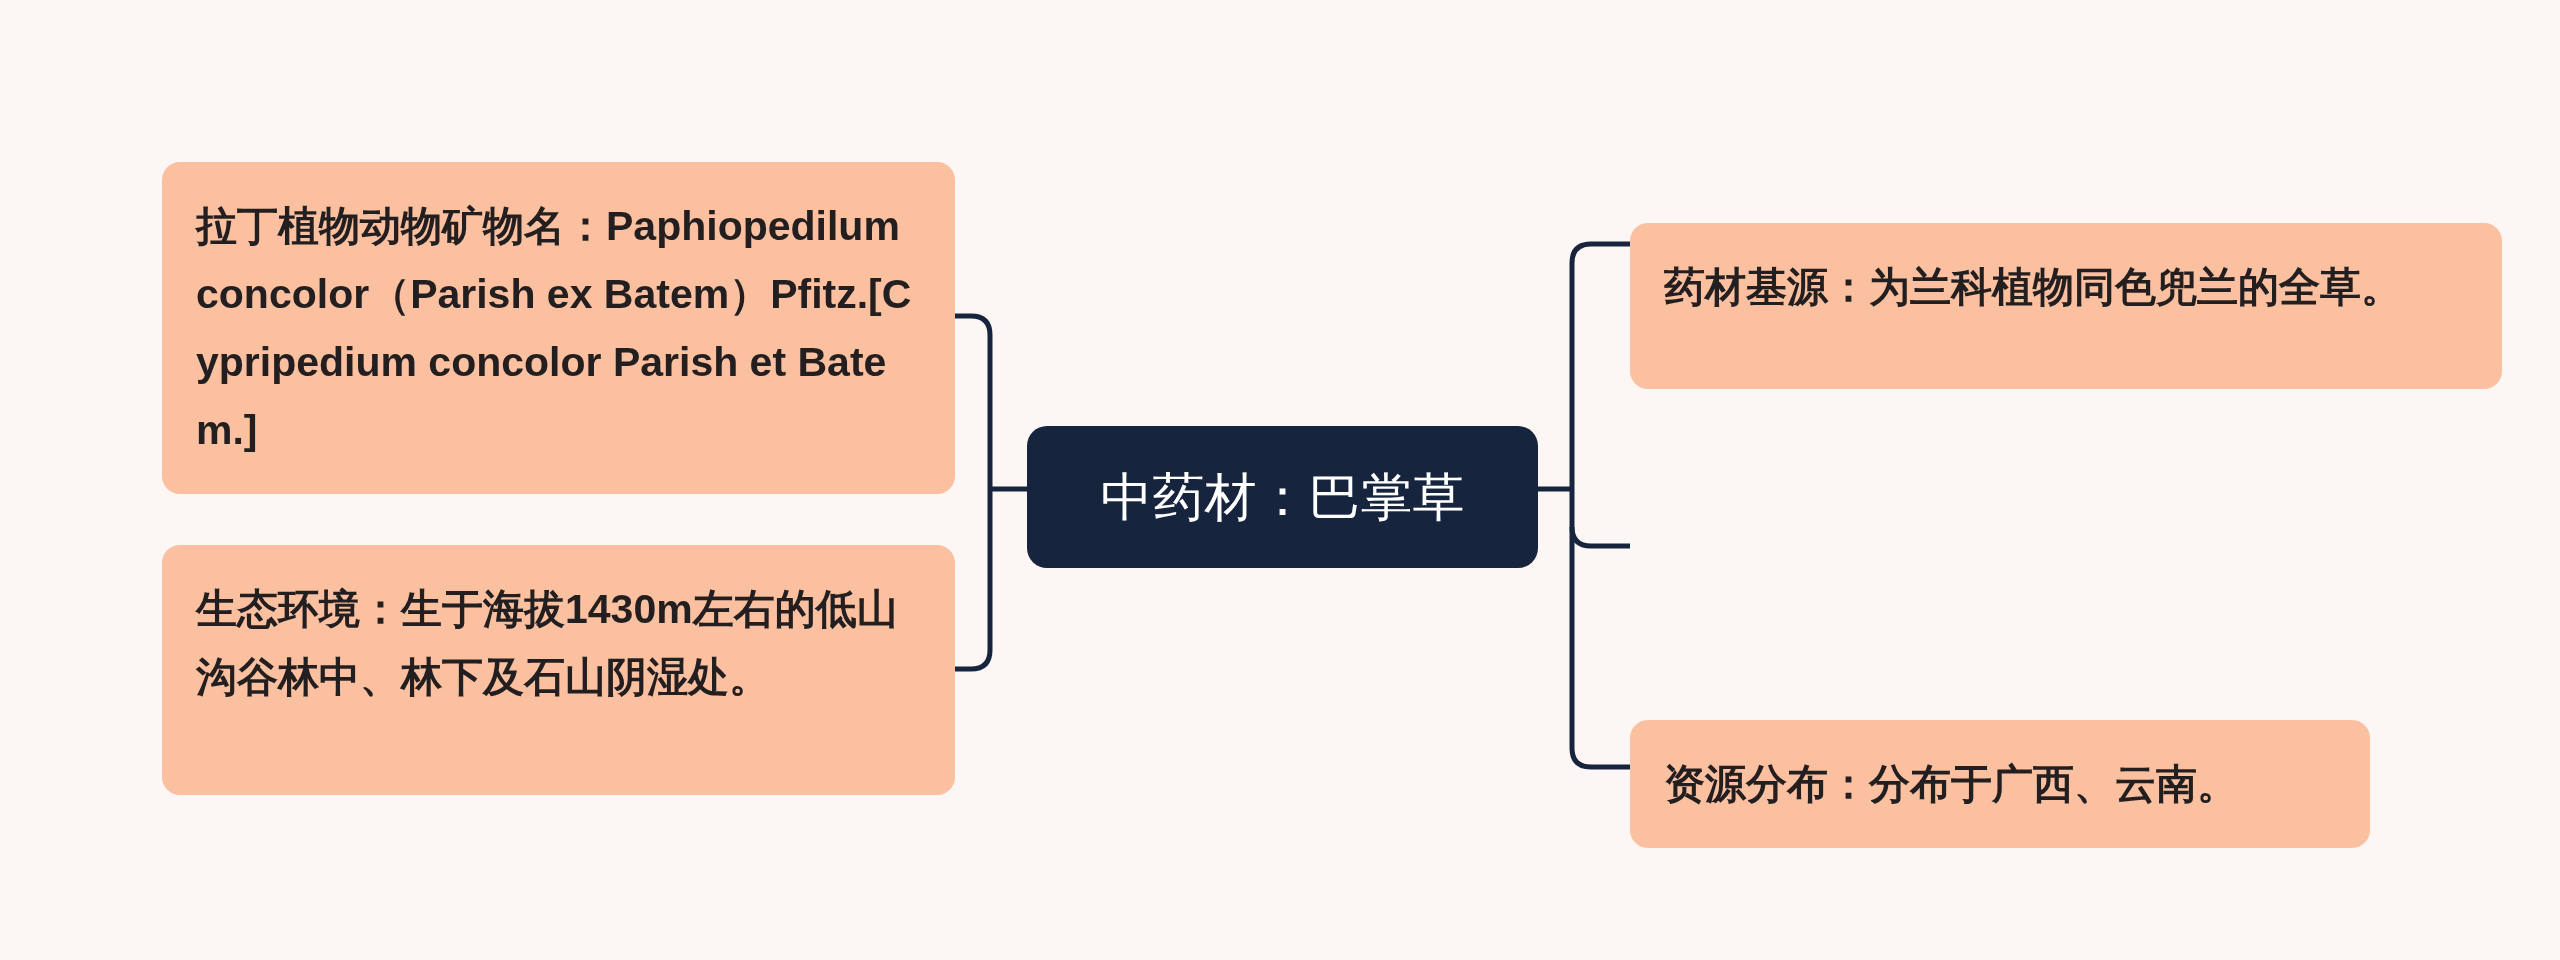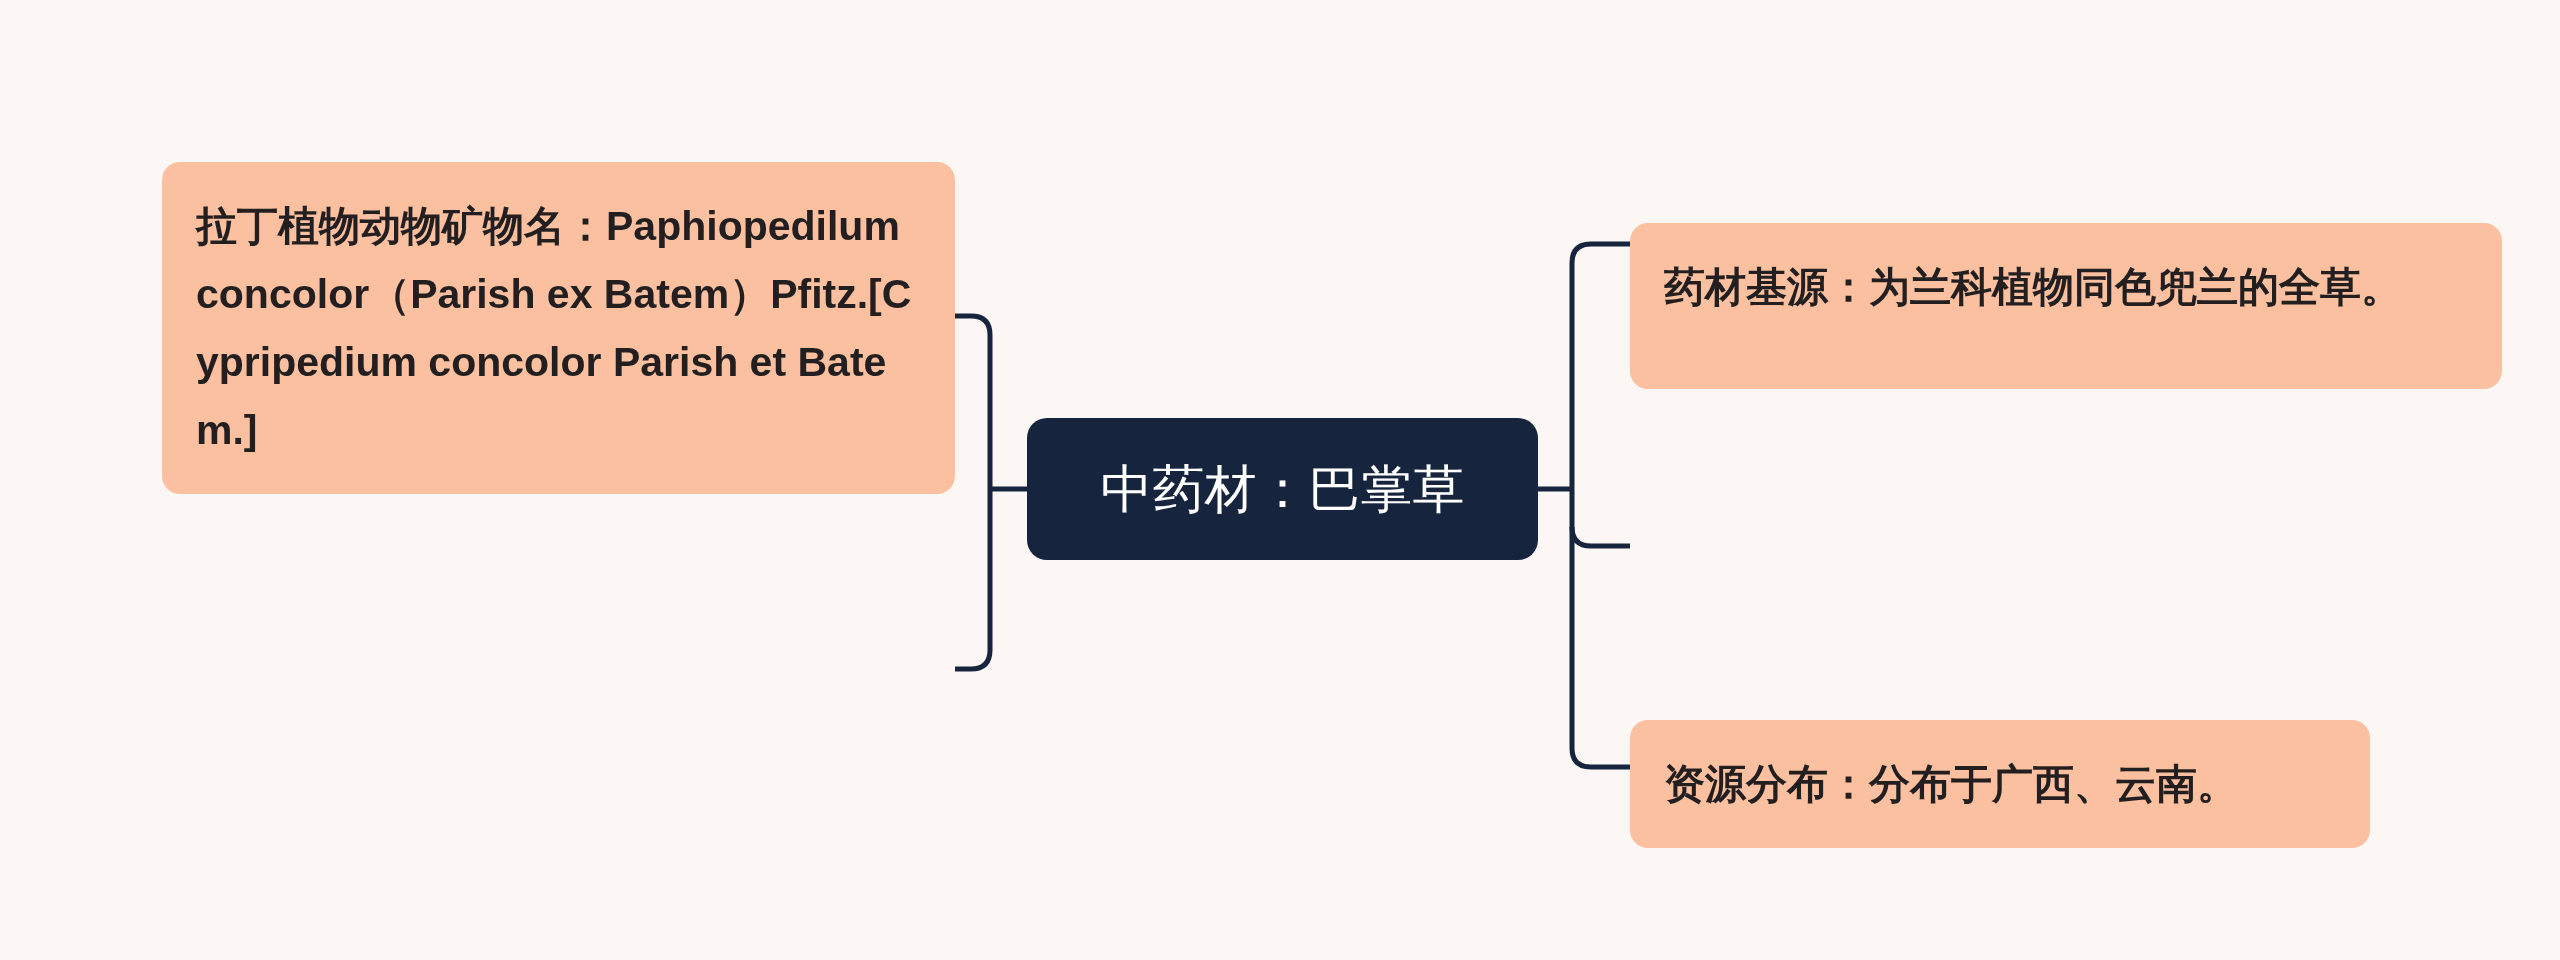--- a/index.html
+++ b/index.html
@@ -47,20 +47,21 @@
     word-break: break-all;
     white-space: normal;
   }
   .root {
     background: #16243D;
     color: #FFFFFF;
     border-radius: 20px;
     align-items: center;
     justify-content: center;
     padding: 0 16px;
+    margin-top: 8px;
   }
   .root .txt {
     font-size: 52px;
     line-height: 62px;
     font-weight: 400;
     white-space: nowrap;
   }
 
   
   #leaf-latin-name   { left: 162px;  top: 162px;  width: 793px;  min-height: 308px; }
@@ -95,20 +96,23 @@
       <path d="M 1572 527 Q 1572 546 1591 546 L 1630 546"></path>
 
       <path d="M 1572 748 Q 1572 767 1591 767 L 1630 767"></path>
     </g>
   </svg>
 
   <div class="node leaf" id="leaf-latin-name">
     <span class="txt">拉丁植物动物矿物名：Paphiopedilum concolor（Parish ex Batem）Pfitz.[Cypripedium concolor Parish et Batem.]</span>
   </div>
 
+  <div class="node leaf" id="leaf-ecology">
+    <span class="txt">生态环境：生于海拔1430m左右的低山沟谷林中、林下及石山阴湿处。</span>
+  </div>
 
   <div class="node root" id="root-node">
     <span class="txt">中药材：巴掌草</span>
   </div>
 
   <div class="node leaf" id="leaf-source">
     <span class="txt">药材基源：为兰科植物同色兜兰的全草。</span>
   </div>
 
 

